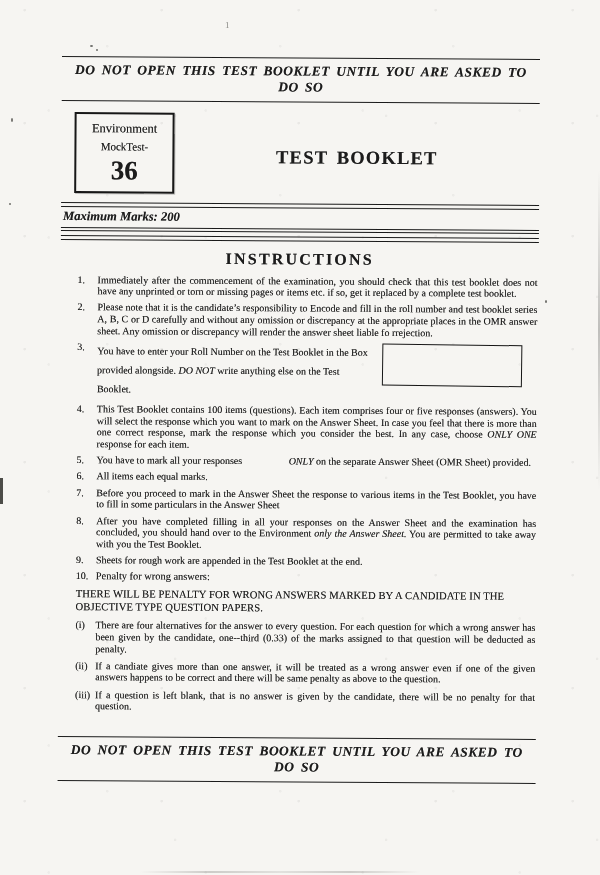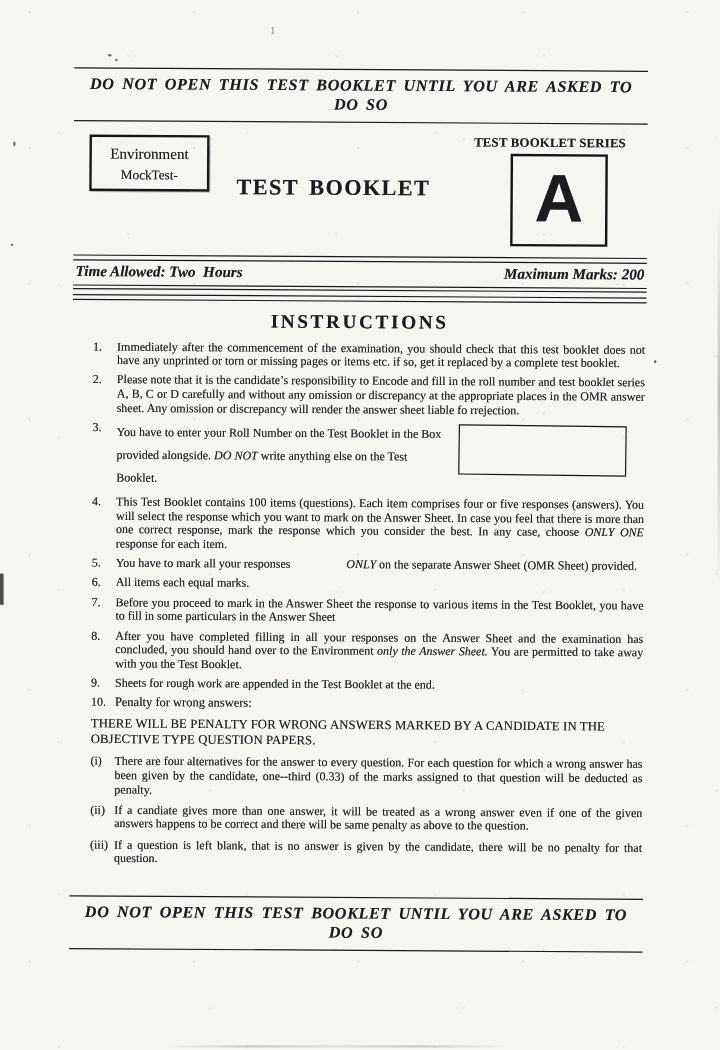--- a/index.html
+++ b/index.html
@@ -124,34 +124,28 @@
   <div class="page-num">1</div>
 
   <div class="content">
 
     <div class="banner">DO NOT OPEN THIS TEST BOOKLET UNTIL YOU ARE ASKED TO DO SO</div>
 
     <div class="hdr-row">
       <div class="subject-box">
         <div class="l1">Environment</div>
         <div class="l2">MockTest-</div>
+        <div class="num">36</div>
       </div>
       <div class="hdr-title">TEST BOOKLET</div>
-      <div class="hdr-right">
-        <div class="series-label">TEST BOOKLET SERIES</div>
-        <div class="series-box">
-          <div class="letter">A</div>
-        </div>
-      </div>
     </div>
 
     <div class="meta-wrap">
       <div class="dbl"></div>
       <div class="meta-row">
-        <span>Time Allowed: Two&nbsp; Hours</span>
         <span>Maximum Marks: 200</span>
       </div>
       <div class="dbl"></div>
       <div class="dbl extra"></div>
     </div>
 
     <div class="ins-heading">INSTRUCTIONS</div>
 
     <div class="ins-list">
 

